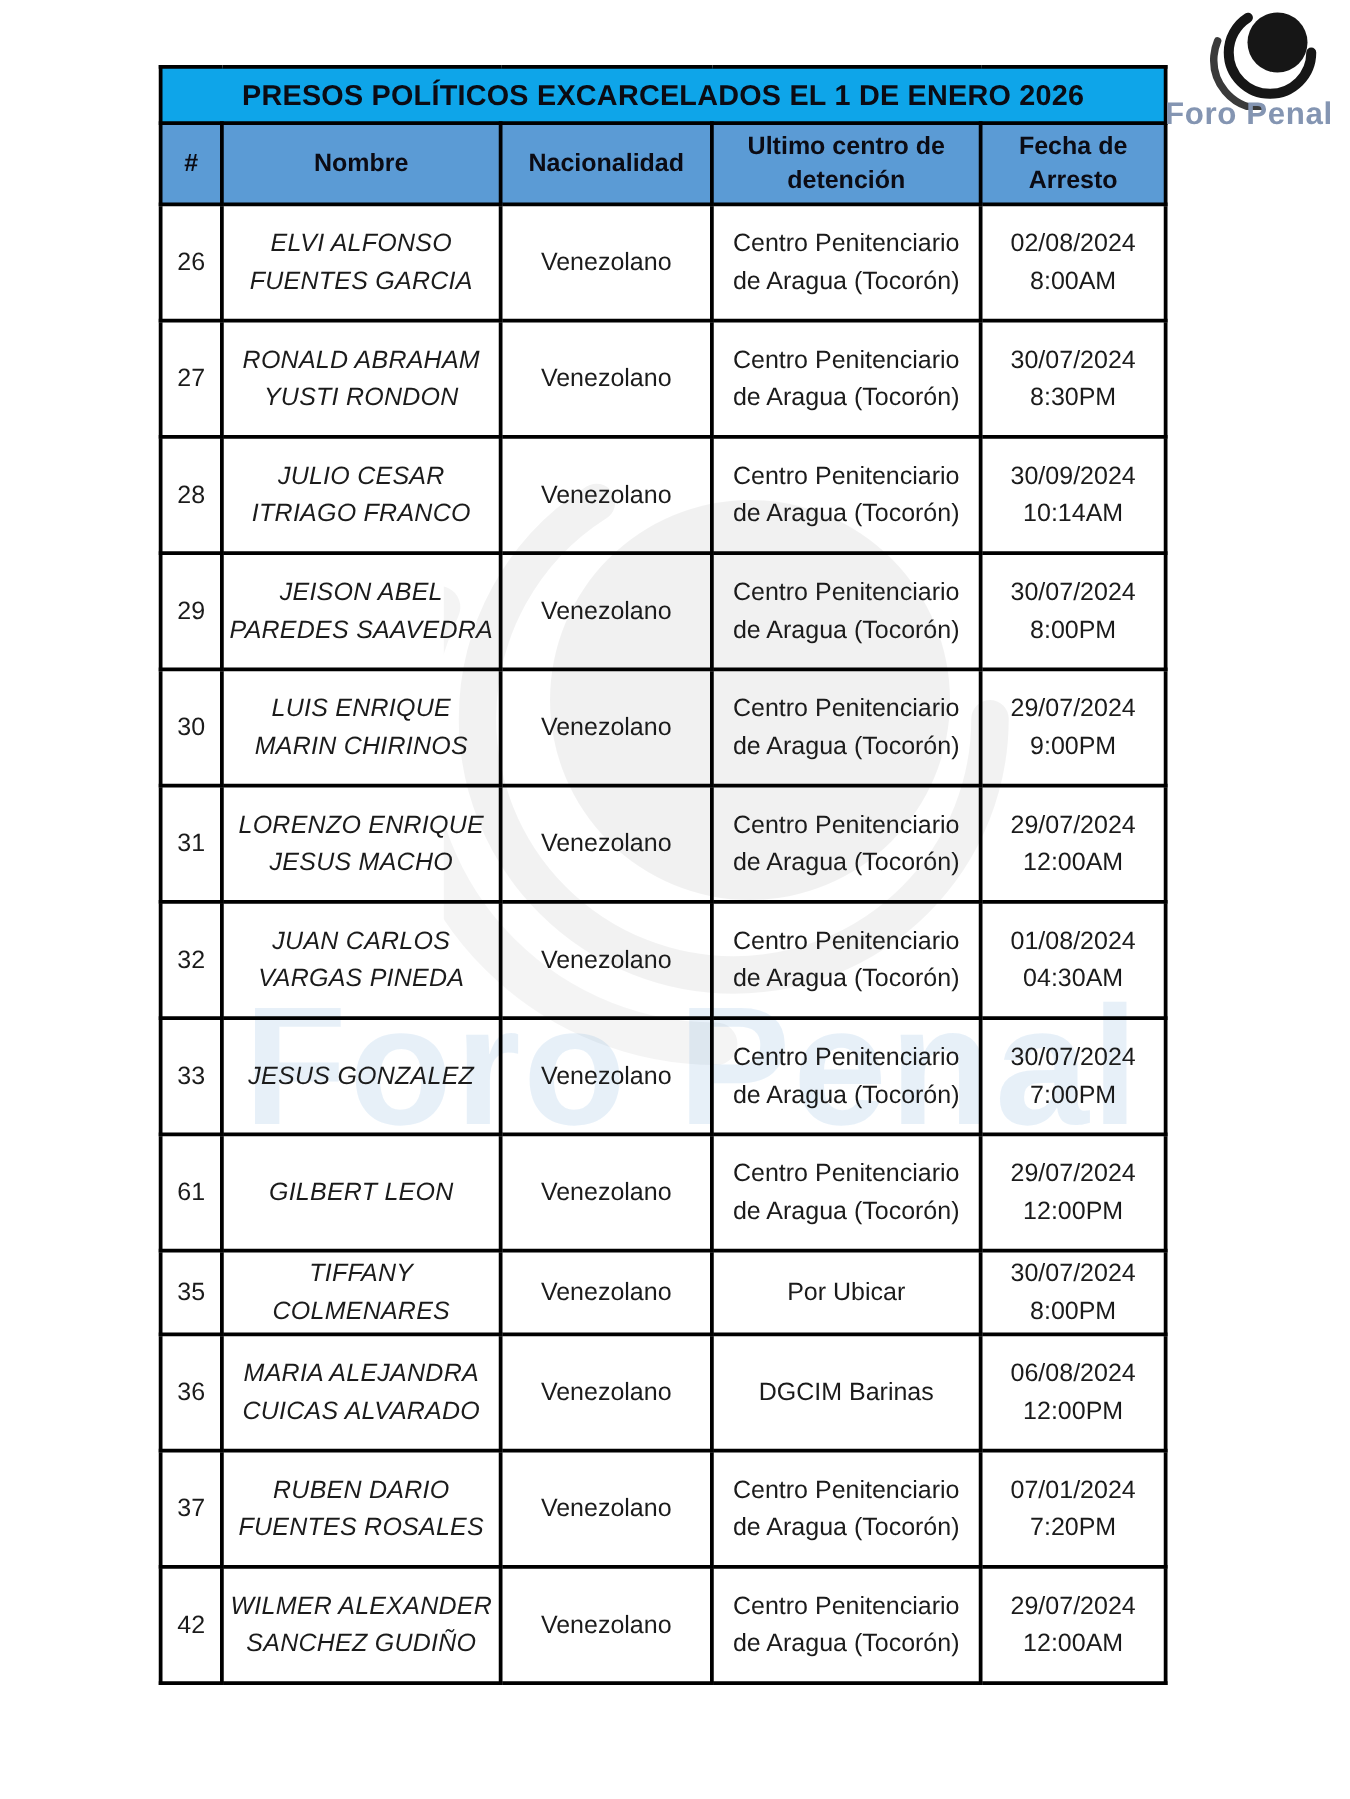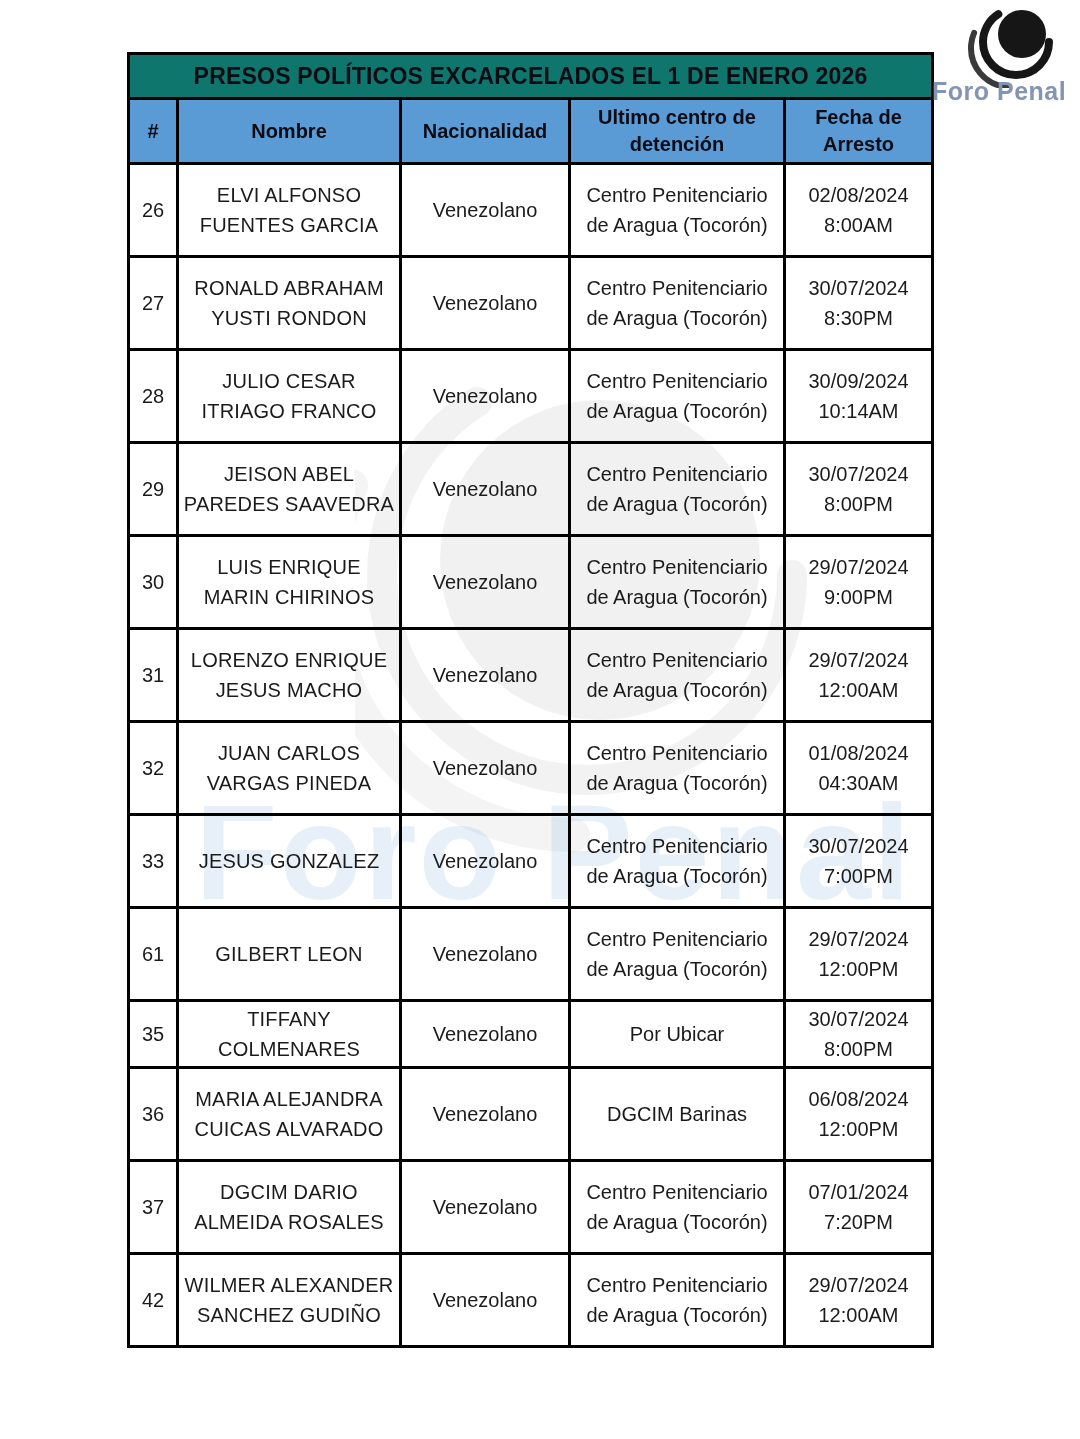--- a/index.html
+++ b/index.html
@@ -22,31 +22,31 @@
     color:#5B9BD5; opacity:0.14; user-select:none;
   }
 
   
   table.doc-table {
     position:absolute; left:127px; top:52px; width:804px; z-index:1;
     border-collapse:collapse; table-layout:fixed; background:transparent;
   }
   .doc-table th, .doc-table td { border:3px solid #000; padding:2px 4px; text-align:center; vertical-align:middle; }
   .title-cell {
-    background:#0f766e; color:#0b0b14; font-weight:bold; font-size:23px;
+    background:#0ea5e9; color:#0b0b14; font-weight:bold; font-size:23px;
     height:38px; letter-spacing:0.2px;
   }
   .head-cell {
     background:#5B9BD5; color:#0b0b14; font-weight:bold; font-size:20px;
     height:58px; line-height:1.35;
   }
   .doc-table tbody td { font-size:20px; color:#1b1b1b; line-height:1.5; background:transparent; }
   .doc-table tbody tr { height:93px; }
   .doc-table tbody tr:nth-child(10) { height:62px; }
-  .c-name { letter-spacing:0.2px; }
+  .c-name { letter-spacing:0.2px;font-style:italic; }
 </style>
 </head>
 <body>
 
 <div class="page">
 
   <svg class="watermark-logo" width="500" height="570" viewBox="0 0 500 570" aria-hidden="true">
     <circle cx="245" cy="265" r="160" fill="#000000" fill-opacity="0.055"></circle>
     <circle cx="232" cy="280" r="205" fill="none" stroke="#000000" stroke-opacity="0.05" stroke-width="30" pathLength="100" stroke-dasharray="66 34" stroke-linecap="round"></circle>
     <circle cx="218" cy="295" r="245" fill="none" stroke="#000000" stroke-opacity="0.045" stroke-width="34" pathLength="100" stroke-dasharray="32 68" stroke-linecap="round" transform="rotate(90 218 295)"></circle>
@@ -188,21 +188,21 @@
     <td class="c-name">MARIA ALEJANDRA CUICAS ALVARADO</td>
     <td class="c-nat">Venezolano</td>
     <td class="c-center">DGCIM Barinas</td>
     <td class="c-date">
       <div>06/08/2024</div>
       <div>12:00PM</div>
     </td>
   </tr>
         <tr>
     <td class="c-num">37</td>
-    <td class="c-name">DGCIM DARIO ALMEIDA ROSALES</td>
+    <td class="c-name">RUBEN DARIO FUENTES ROSALES</td>
     <td class="c-nat">Venezolano</td>
     <td class="c-center">Centro Penitenciario de Aragua (Tocorón)</td>
     <td class="c-date">
       <div>07/01/2024</div>
       <div>7:20PM</div>
     </td>
   </tr>
         <tr>
     <td class="c-num">42</td>
     <td class="c-name">WILMER ALEXANDER SANCHEZ GUDIÑO</td>

